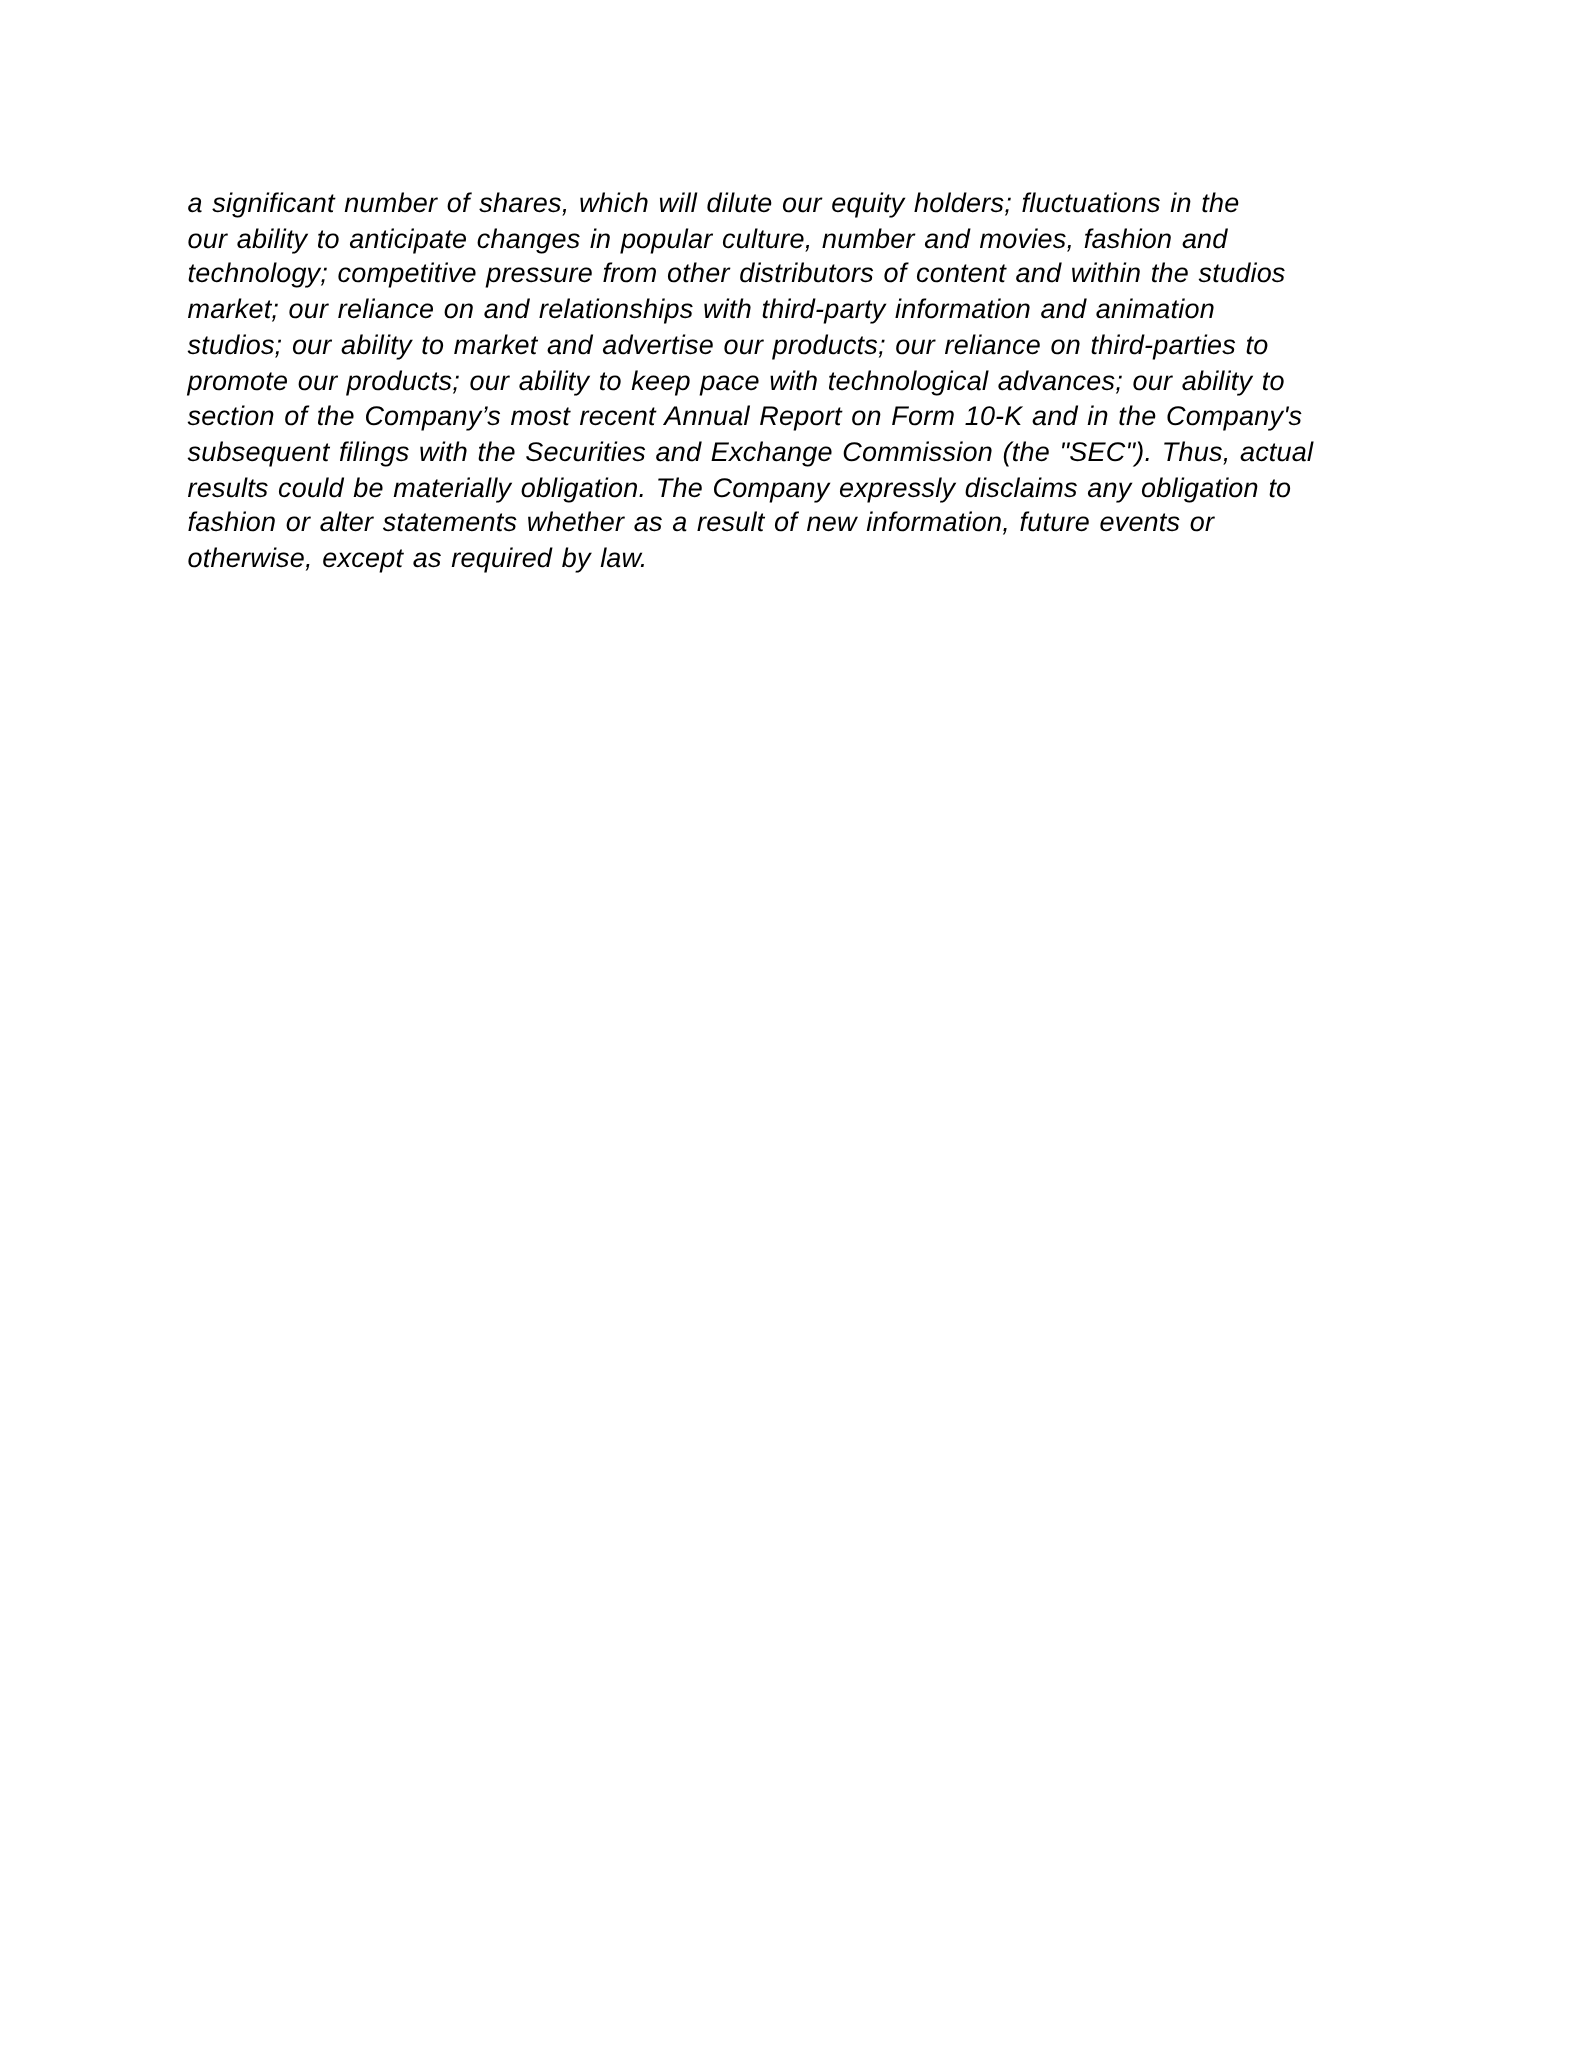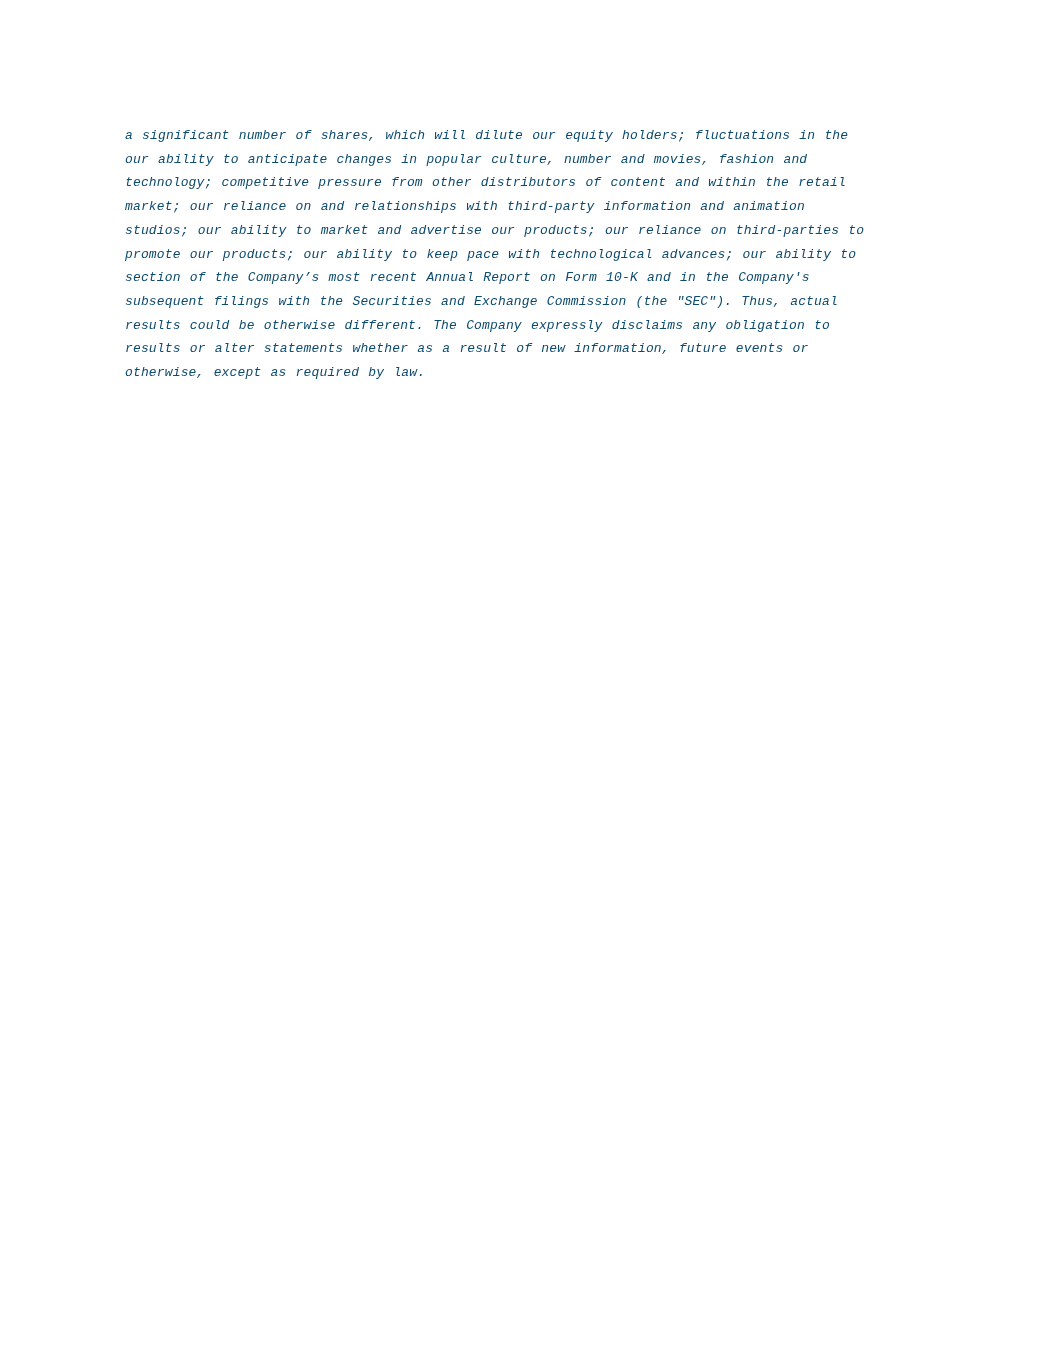--- a/index.html
+++ b/index.html
@@ -12,42 +12,42 @@
     width: 1055px;
     height: 1365px;
     background: #ffffff;
     overflow: hidden;
   }
   .text-block {
     position: absolute;
     left: 125px;
     top: 124px;
     width: 820px;
-    font-family: Liberation Mono, monospace;
+    font-family: Liberation Sans, sans-serif;
     font-style: italic;
-    font-size: 13px;
+    font-size: 18px;
     line-height: 23.7px;
-    color: #0c4a6e;
+    color: #000000;
     letter-spacing: 0.15px;
     word-spacing: 1.2px;
   }
   .line {
     white-space: nowrap;
   }
 </style>
 </head>
 <body>
 
 <div class="page">
   <div class="text-block">
     <div class="line">a significant number of shares, which will dilute our equity holders; fluctuations in the</div>
     <div class="line">our ability to anticipate changes in popular culture, number and movies, fashion and</div>
-    <div class="line">technology; competitive pressure from other distributors of content and within the retail</div>
+    <div class="line">technology; competitive pressure from other distributors of content and within the studios</div>
     <div class="line">market; our reliance on and relationships with third-party information and animation</div>
     <div class="line">studios; our ability to market and advertise our products; our reliance on third-parties to</div>
     <div class="line">promote our products; our ability to keep pace with technological advances; our ability to</div>
     <div class="line">section of the Company’s most recent Annual Report on Form 10-K and in the Company's</div>
     <div class="line">subsequent filings with the Securities and Exchange Commission (the "SEC"). Thus, actual</div>
-    <div class="line">results could be otherwise different. The Company expressly disclaims any obligation to</div>
-    <div class="line">results or alter statements whether as a result of new information, future events or</div>
+    <div class="line">results could be materially obligation. The Company expressly disclaims any obligation to</div>
+    <div class="line">fashion or alter statements whether as a result of new information, future events or</div>
     <div class="line">otherwise, except as required by law.</div>
   </div>
 </div>
 
 </body></html>

